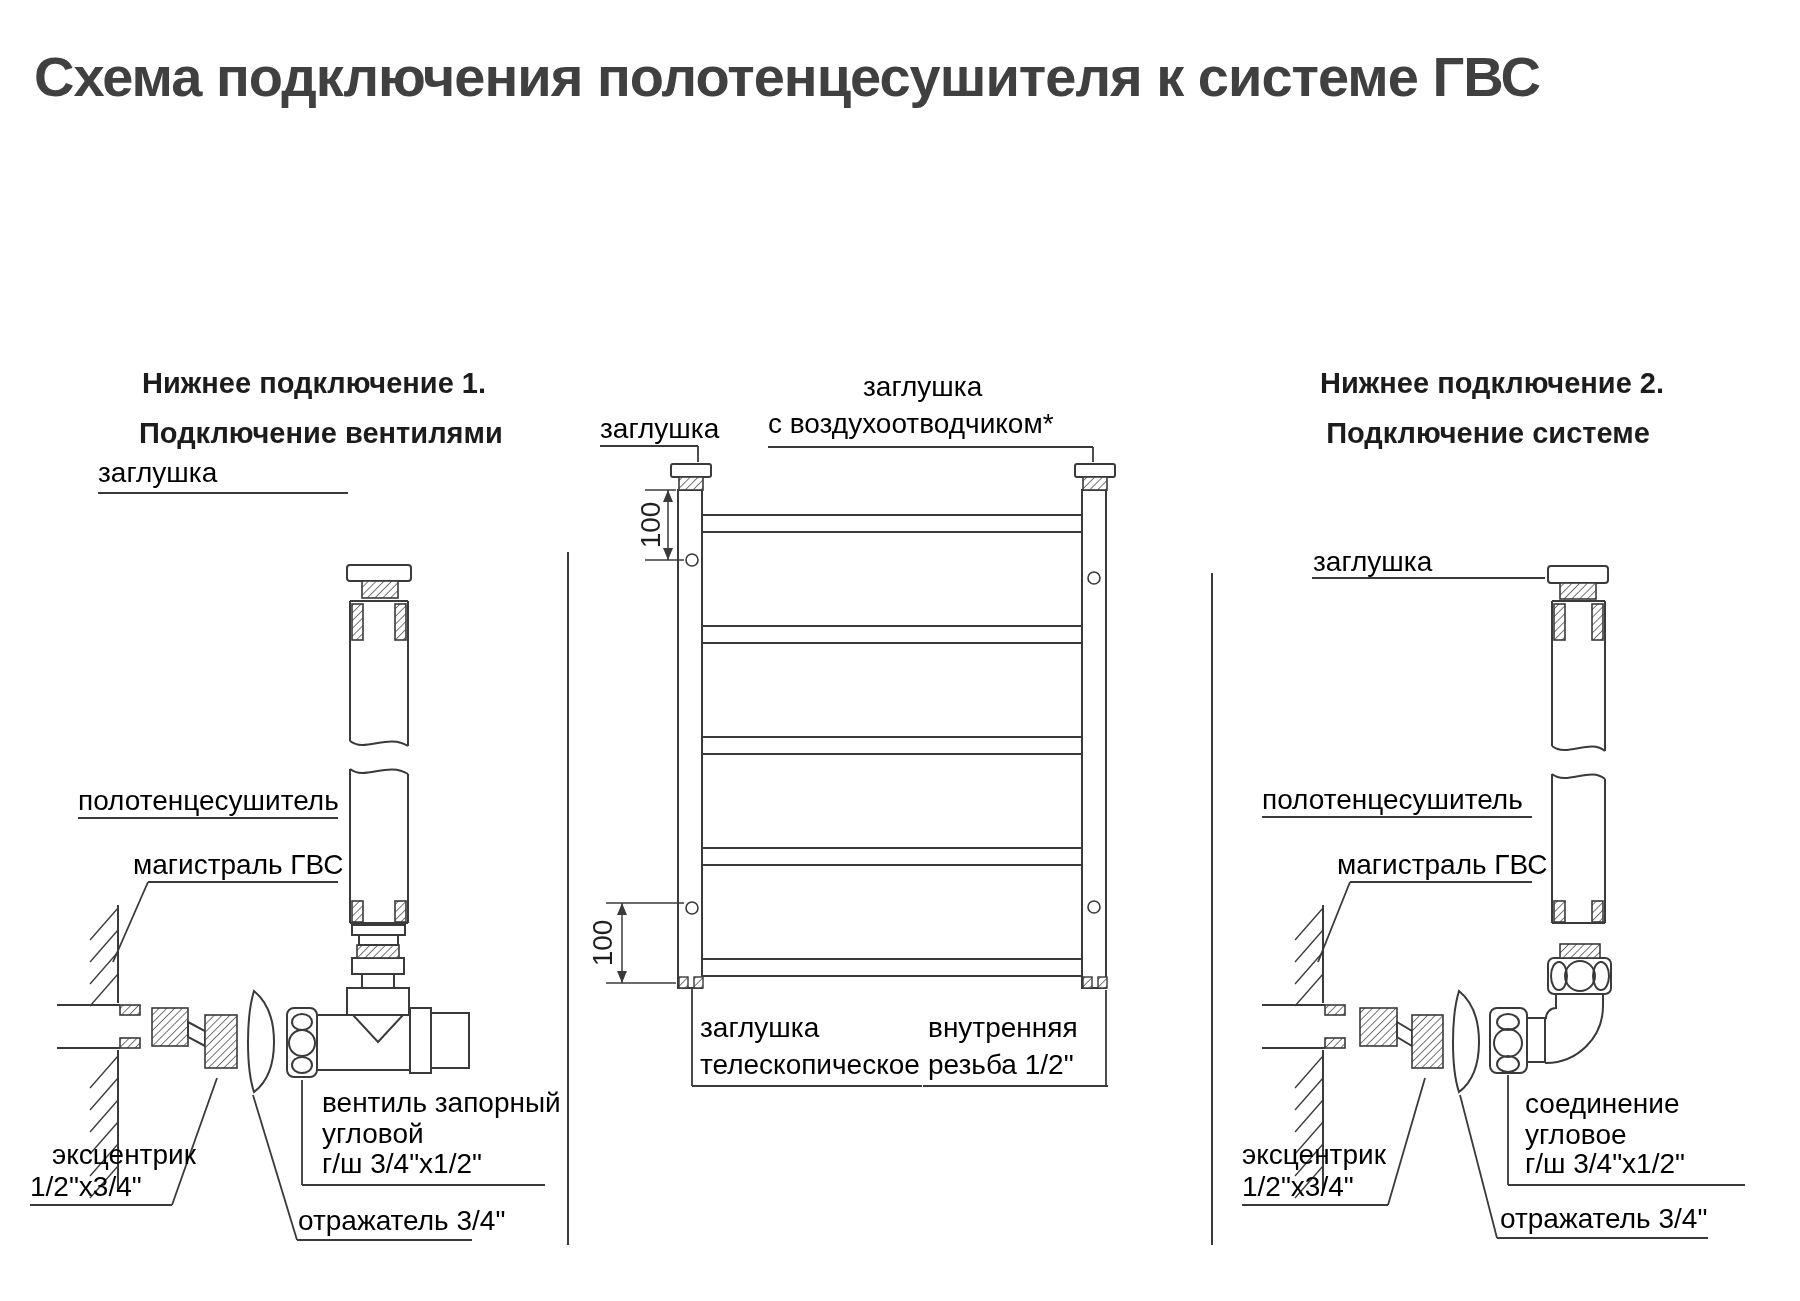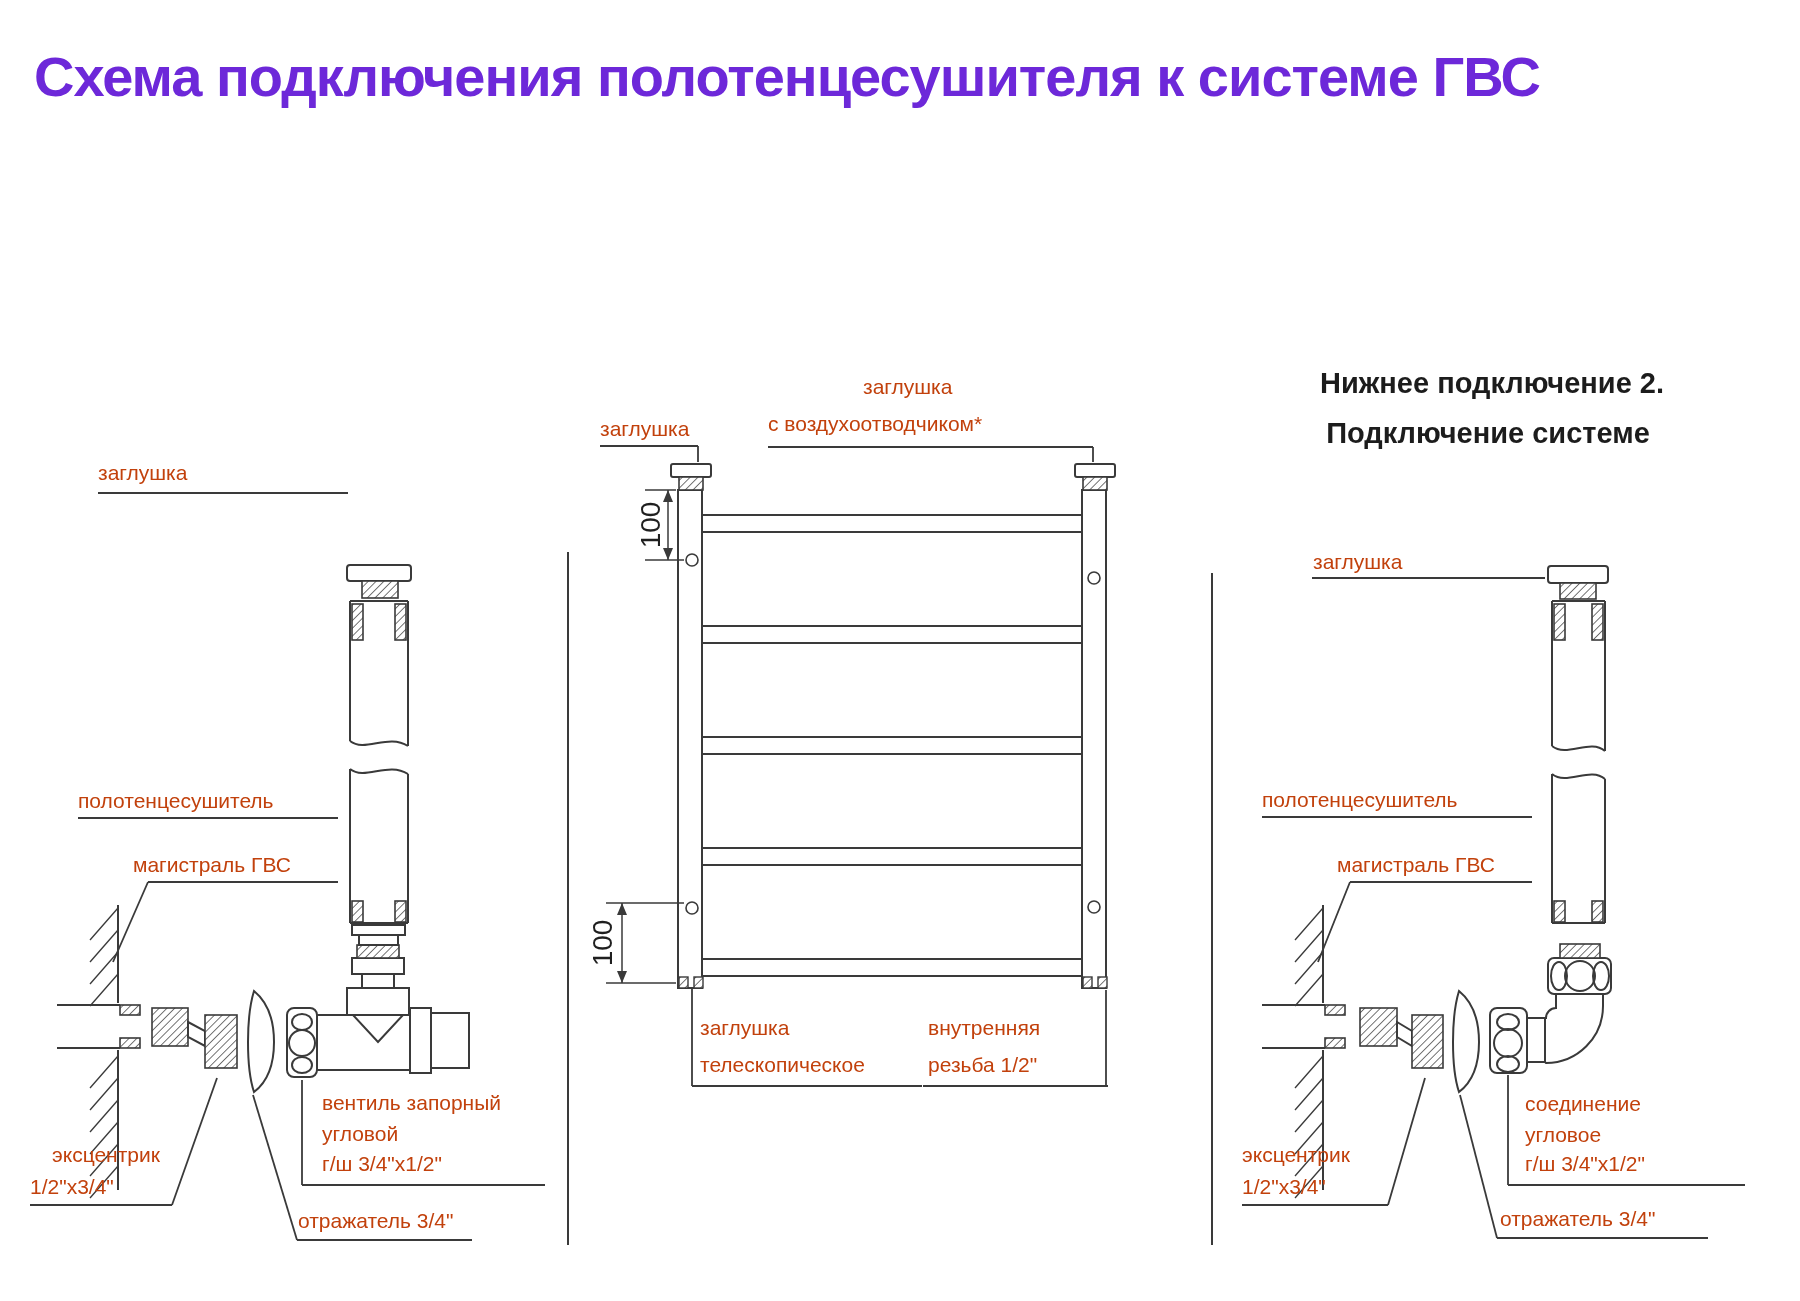--- a/index.html
+++ b/index.html
@@ -1,23 +1,23 @@
 <!DOCTYPE html>
 <html><head>
 <meta charset="utf-8">
 <style>
   html,body{margin:0;padding:0;background:#fff;}
   .page{position:relative;width:1800px;height:1301px;background:#fff;overflow:hidden;
         font-family:"Liberation Sans",sans-serif;}
   svg{position:absolute;left:0;top:0;}
   .title{position:absolute;left:34px;top:46px;margin:0;font-size:56px;line-height:62px;
-         font-weight:bold;color:#6d28d9;letter-spacing:-1px;white-space:nowrap;}
+         font-weight:bold;color:#404040;letter-spacing:-1px;white-space:nowrap;}
   .hdr{position:absolute;font-size:29px;font-weight:bold;color:#1c1c1c;text-align:center;
        line-height:50px;white-space:nowrap;}
-  .lbl{position:absolute;font-size:21px;line-height:30px;color:#c2410c;white-space:nowrap;}
+  .lbl{position:absolute;font-size:28px;line-height:30px;color:#000000;white-space:nowrap;}
   .dim{position:absolute;width:60px;height:30px;font-size:28px;color:#1f1f1f;text-align:center;
        transform:rotate(-90deg);}
 </style>
 </head>
 <body>
 
 <div class="page">
 
 <svg width="1800" height="1301" viewBox="0 0 1800 1301">
   <defs>
@@ -256,20 +256,24 @@
         <rect x="1592" y="604" width="11" height="36" fill="url(#hp)" stroke-width="1.6"></rect>
         <rect x="1554" y="901" width="11" height="21" fill="url(#hp)" stroke-width="1.6"></rect>
         <rect x="1592" y="901" width="11" height="21" fill="url(#hp)" stroke-width="1.6"></rect>
       </g>
     </g>
   </g>
 </svg>
 
 <h1 class="title">Схема подключения полотенцесушителя к системе ГВС</h1>
 
+<div class="hdr" style="left:139px;top:358px;width:350px;">
+  <div>Нижнее подключение 1.</div>
+  <div>Подключение вентилями</div>
+</div>
 <div class="hdr" style="left:1320px;top:358px;width:336px;">
   <div>Нижнее подключение 2.</div>
   <div>Подключение системе</div>
 </div>
 
 <div class="lbl" style="left:98px;top:458px;">заглушка</div>
 <div class="lbl" style="left:78px;top:786px;">полотенцесушитель</div>
 <div class="lbl" style="left:133px;top:850px;">магистраль ГВС</div>
 <div class="lbl" style="left:52px;top:1140px;">эксцентрик</div>
 <div class="lbl" style="left:30px;top:1172px;">1/2"х3/4"</div>

